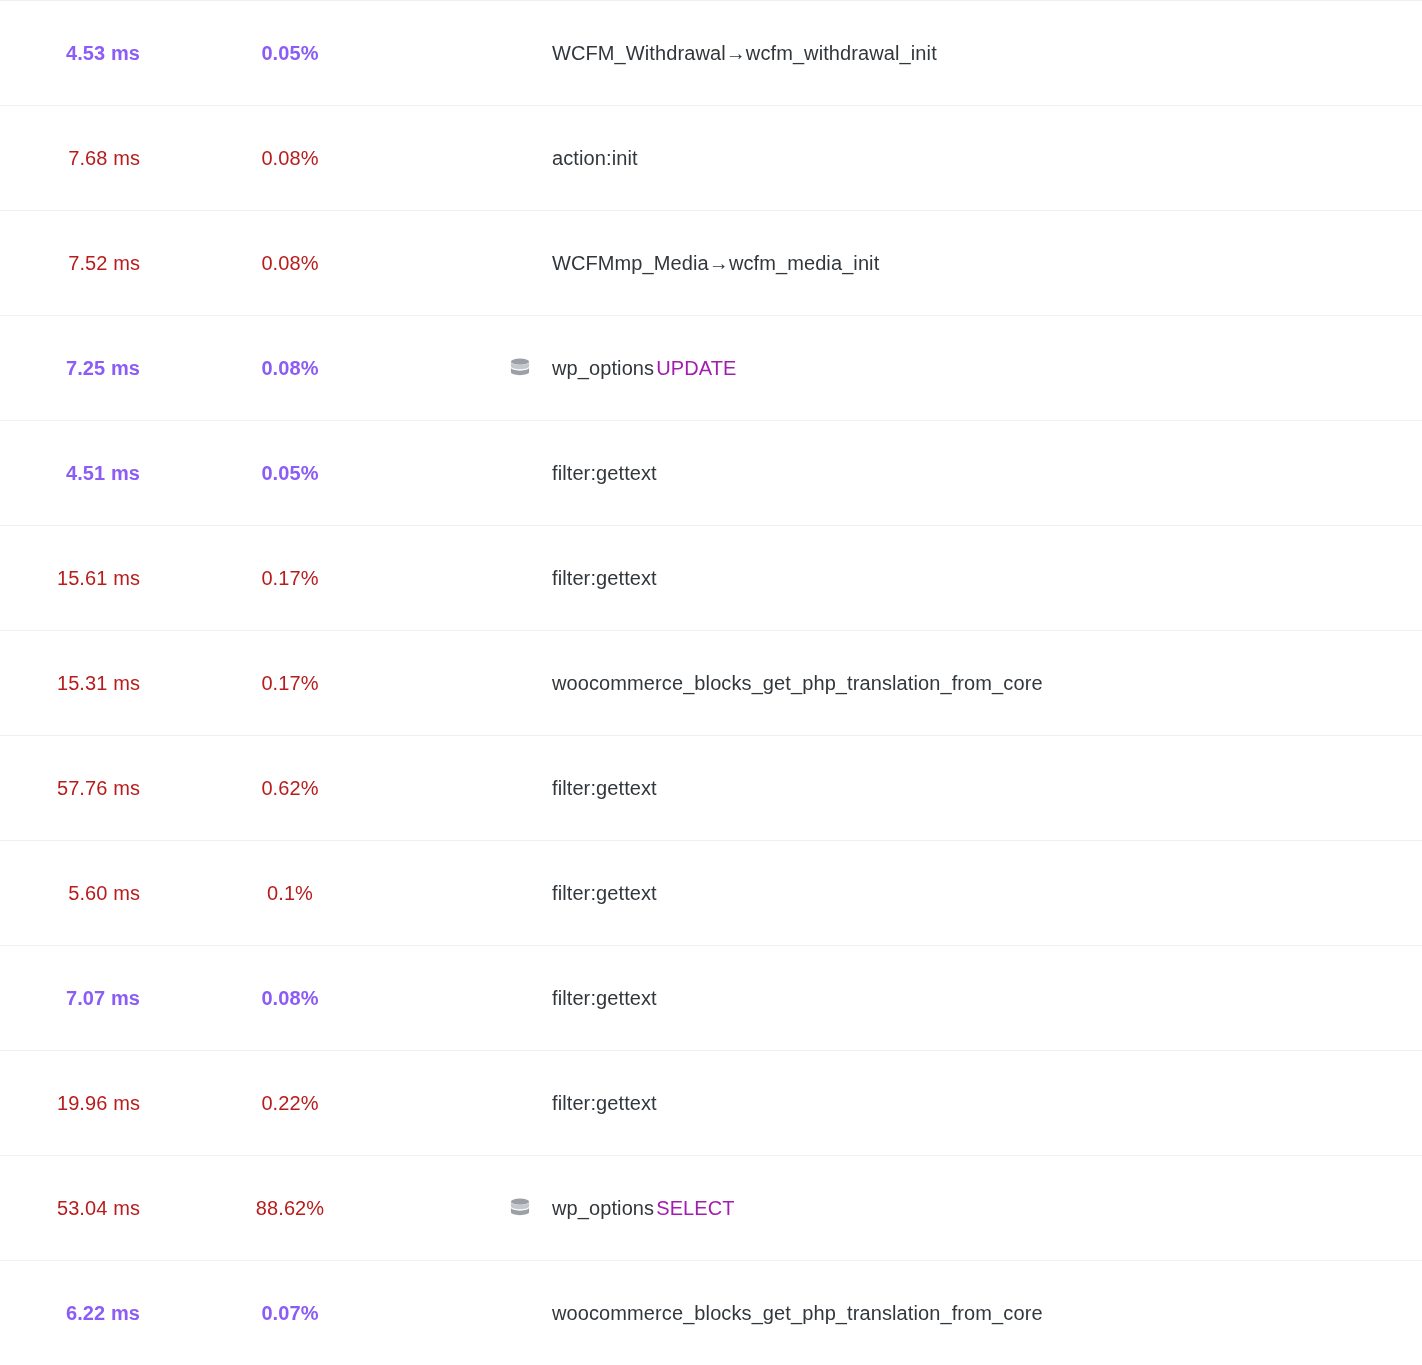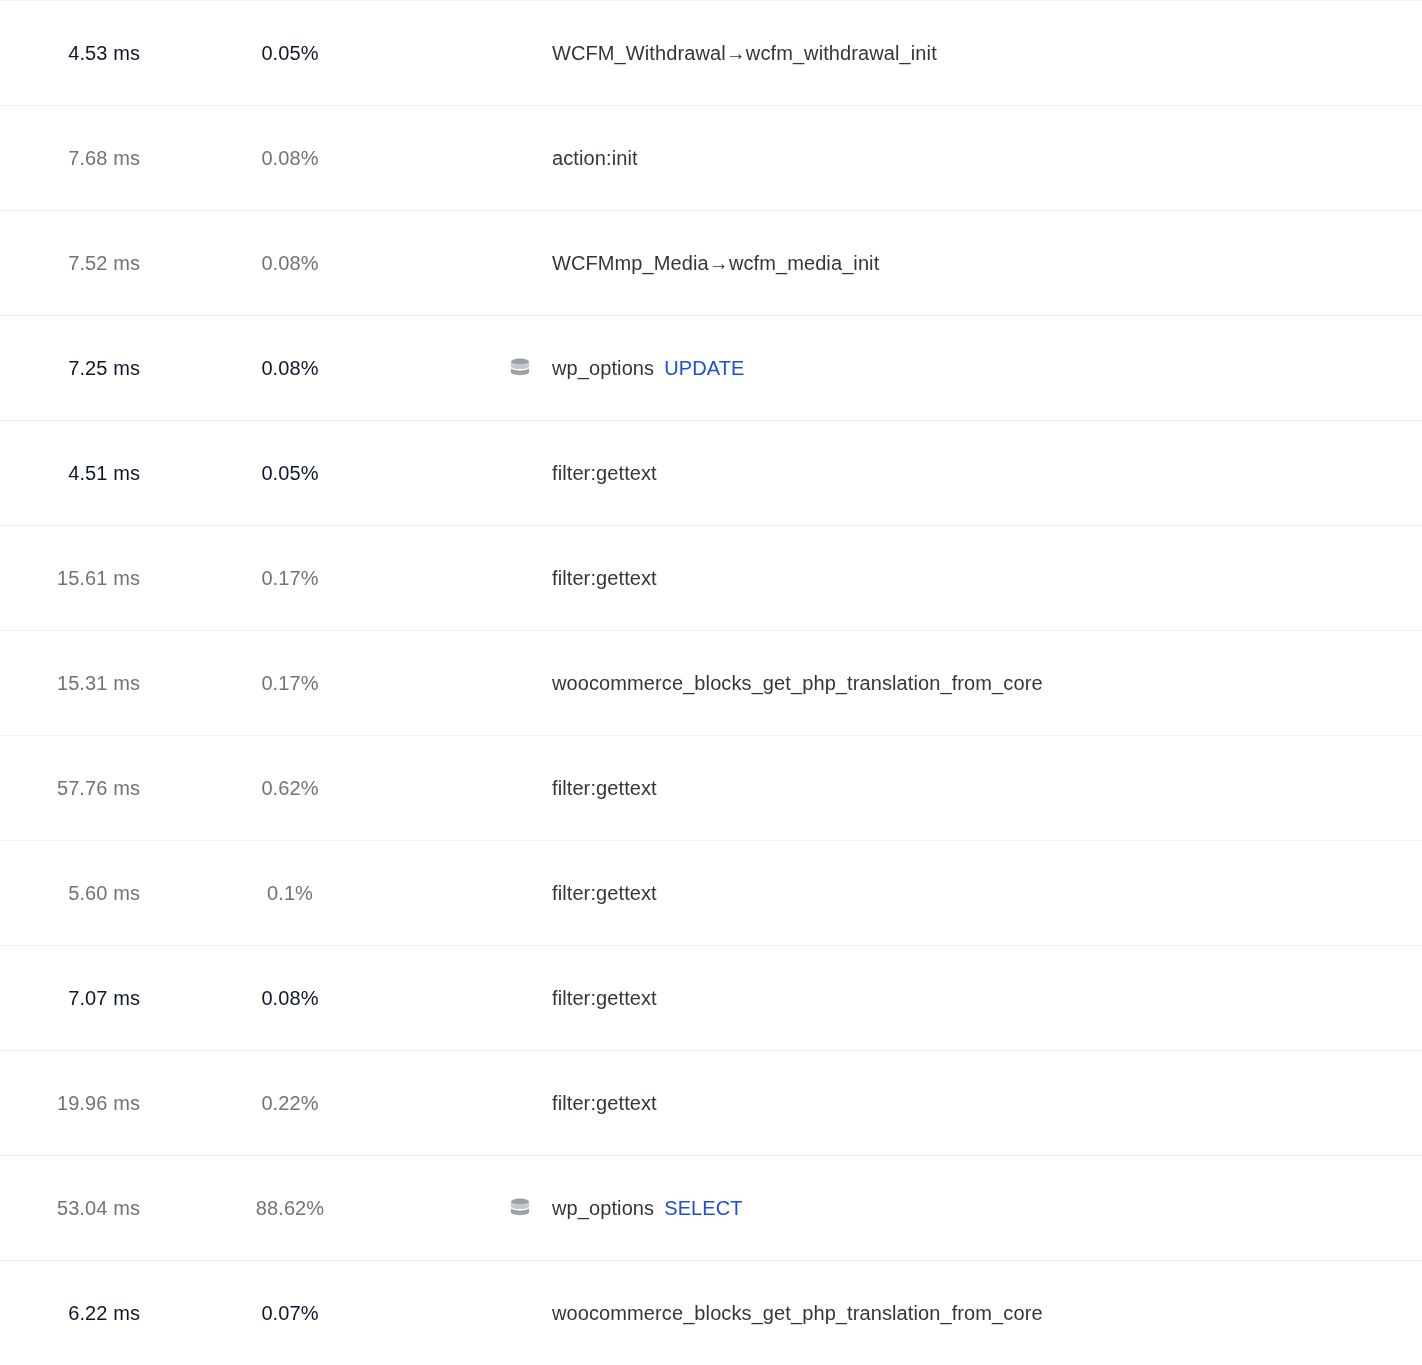--- a/index.html
+++ b/index.html
@@ -22,60 +22,61 @@
   }
   .profiler-table tr:first-child {
     border-top: 1px solid #f0f0f0;
   }
   .profiler-table td {
     padding: 0;
     height: 104px;
     vertical-align: middle;
     font-size: 20px;
     font-weight: 400;
-    color: #737373;
+    color: #b91c1c;
   }
   td.col-time {
     width: 140px;
     text-align: right;
     padding-right: 0px;
     letter-spacing: 0.1px;
   }
   td.col-pct {
     width: 300px;
     text-align: center;
     padding-right: 0px;
     letter-spacing: 0.1px;
   }
   td.col-name {
     padding-left: 112px;
     color: #32373c;
     letter-spacing: 0.1px;
   }
   tr.dim td.col-time,
   tr.dim td.col-pct {
-    color: #0f172a;
+    color: #8b5cf6;
+    font-weight: bold;
   }
   .name-wrap {
     display: flex;
     align-items: flex-start;
     position: relative;
   }
   .db-icon {
     position: absolute;
     left: -43px;
     top: 50%;
     transform: translateY(-50%);
     width: 22px;
     height: 20px;
     display: block;
   }
   .sql-verb {
-    color: #1d4ed8;
-    margin-left: 10px;
+    color: #a21caf;
+    margin-left: 2px;
   }
   .name-text {
     white-space: nowrap;
   }
 </style>
 </head>
 <body>
 
 <table class="profiler-table">
   <tbody>

